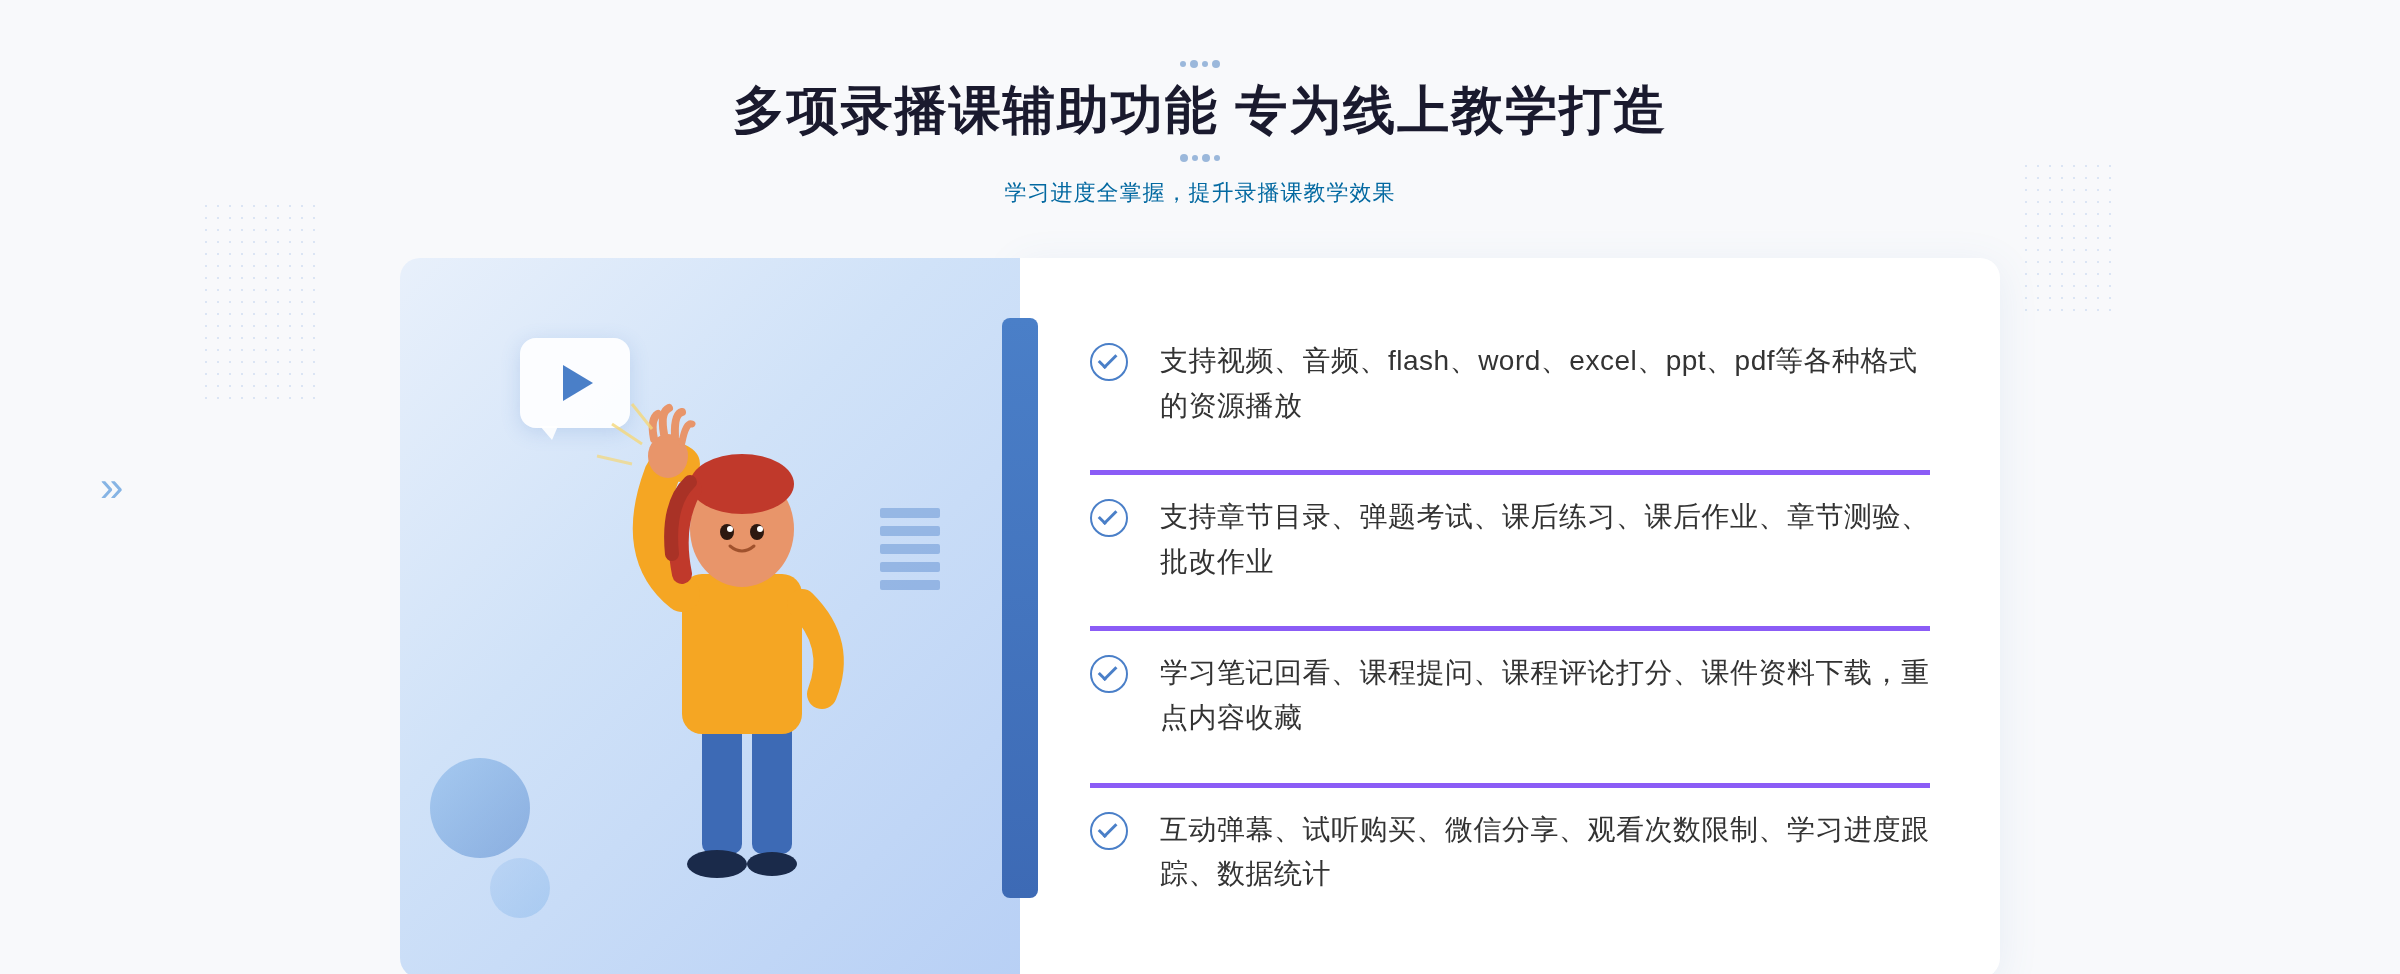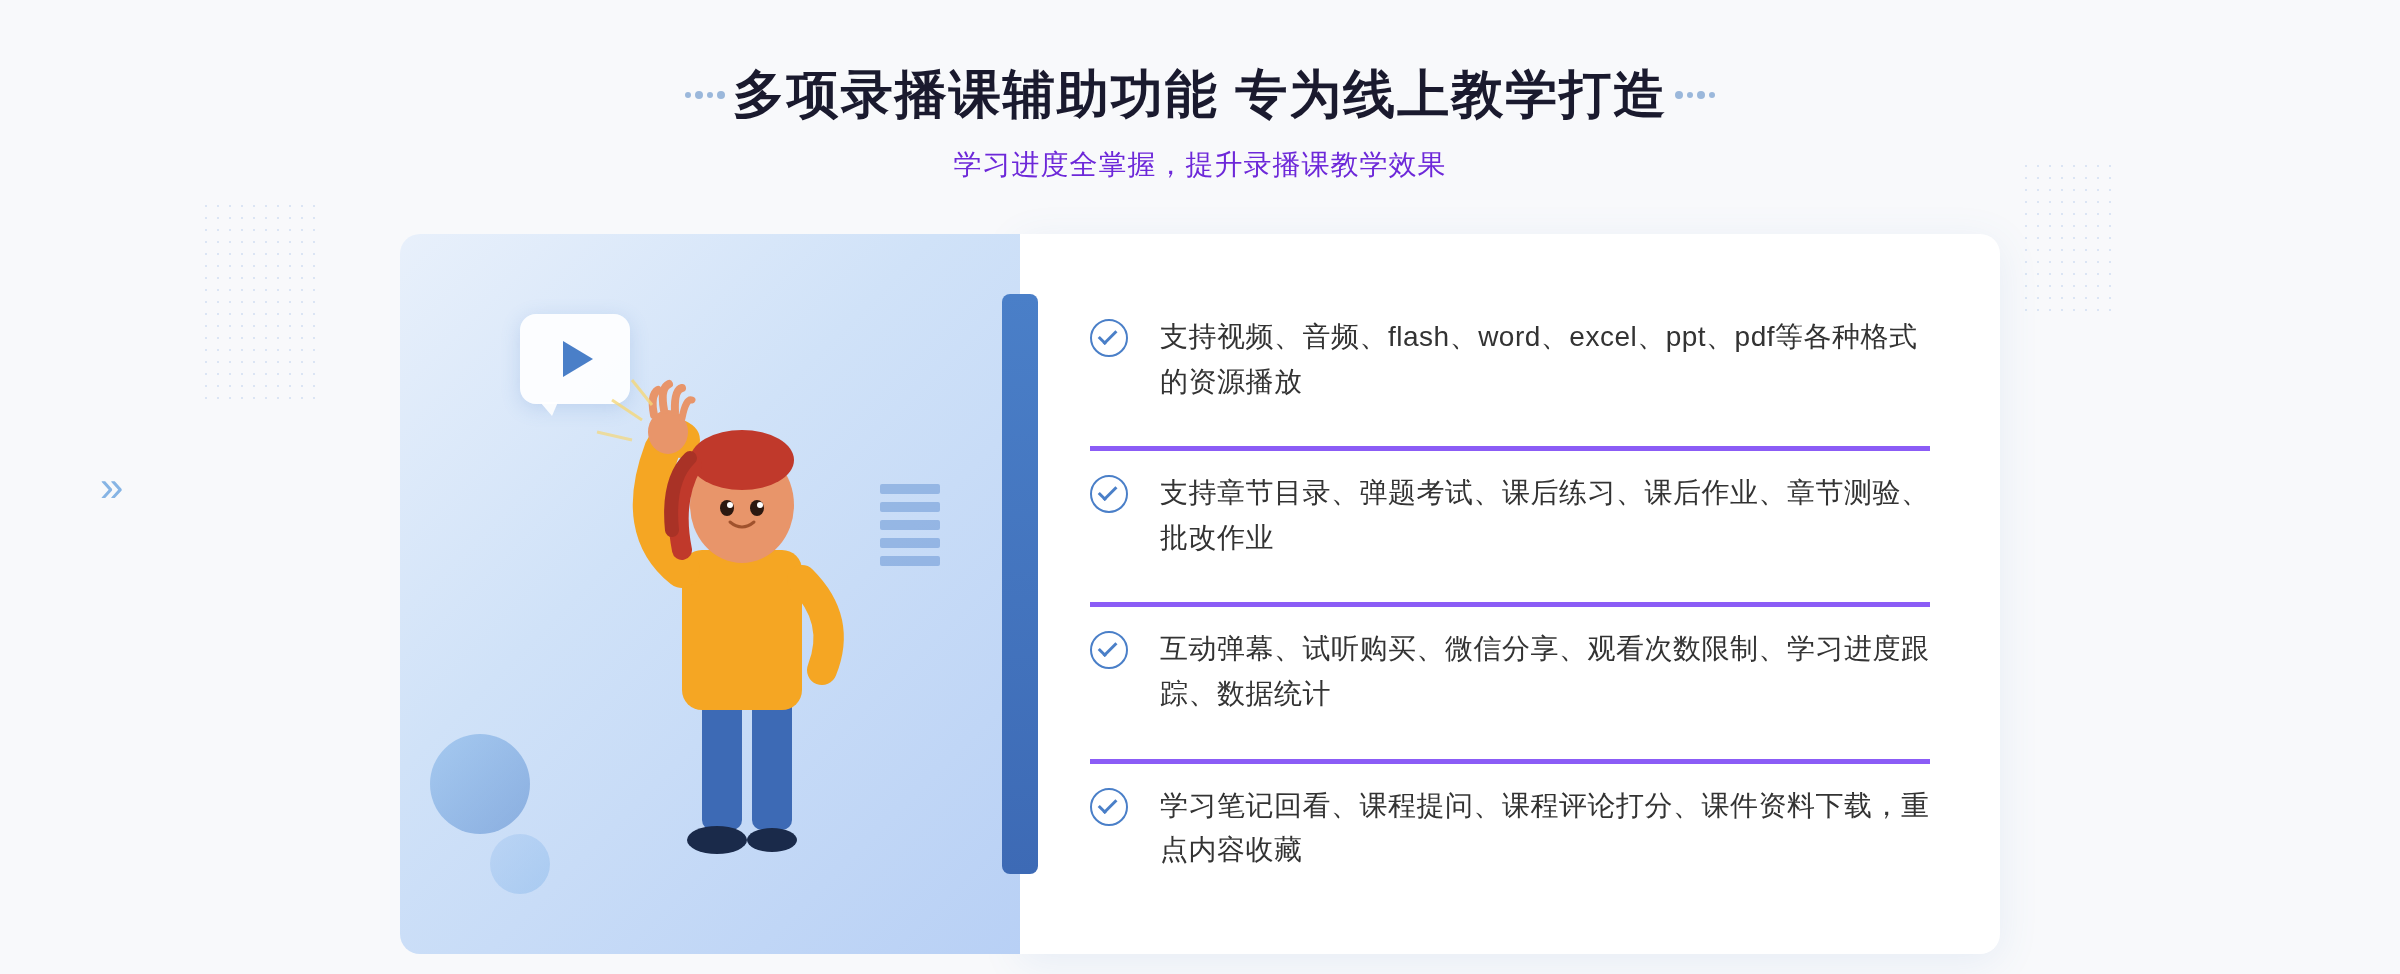--- a/index.html
+++ b/index.html
@@ -55,20 +55,21 @@
       text-align: center;
       margin-bottom: 50px;
       position: relative;
     }
 
     .header-title-row {
       display: flex;
       align-items: center;
       justify-content: center;
       gap: 8px;
+      flex-direction: column;
     }
 
     .title-dots {
       display: flex;
       gap: 4px;
       align-items: center;
     }
 
     .title-dot {
       width: 6px;
@@ -83,22 +84,22 @@
     }
 
     .main-title {
       font-size: 52px;
       font-weight: 700;
       color: #1a1a2e;
       letter-spacing: 2px;
     }
 
     .subtitle {
-      font-size: 28px;
-      color: #6d28d9;
+      font-size: 22px;
+      color: #0369a1;
       margin-top: 16px;
       letter-spacing: 1px;
     }
 
     
     .content-area {
       display: flex;
       width: 1600px;
       gap: 0;
       position: relative;
@@ -414,27 +415,27 @@
         </div>
         <span class="feature-text">支持章节目录、弹题考试、课后练习、课后作业、章节测验、批改作业</span>
       </div>
 
       <div class="feature-item">
         <div class="check-icon">
           <div class="check-circle">
             <div class="check-mark"></div>
           </div>
         </div>
-        <span class="feature-text">互动弹幕、试听购买、微信分享、观看次数限制、学习进度跟踪、数据统计</span>
+        <span class="feature-text">学习笔记回看、课程提问、课程评论打分、课件资料下载，重点内容收藏</span>
       </div>
 
       <div class="feature-item">
         <div class="check-icon">
           <div class="check-circle">
             <div class="check-mark"></div>
           </div>
         </div>
-        <span class="feature-text">学习笔记回看、课程提问、课程评论打分、课件资料下载，重点内容收藏</span>
+        <span class="feature-text">互动弹幕、试听购买、微信分享、观看次数限制、学习进度跟踪、数据统计</span>
       </div>
 
     </div>
   </div>
 </div>
 
 </body></html>

